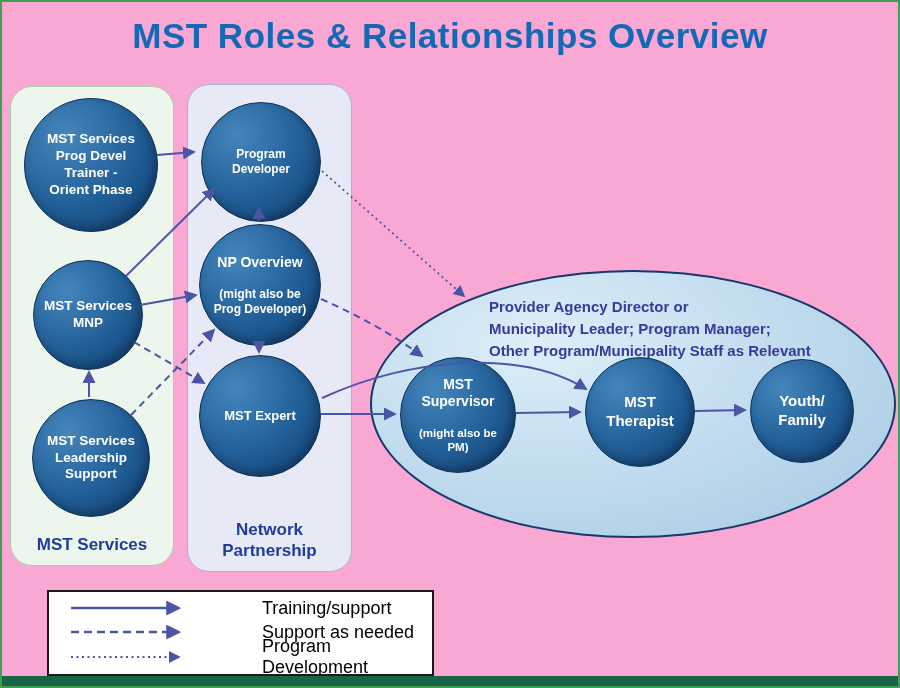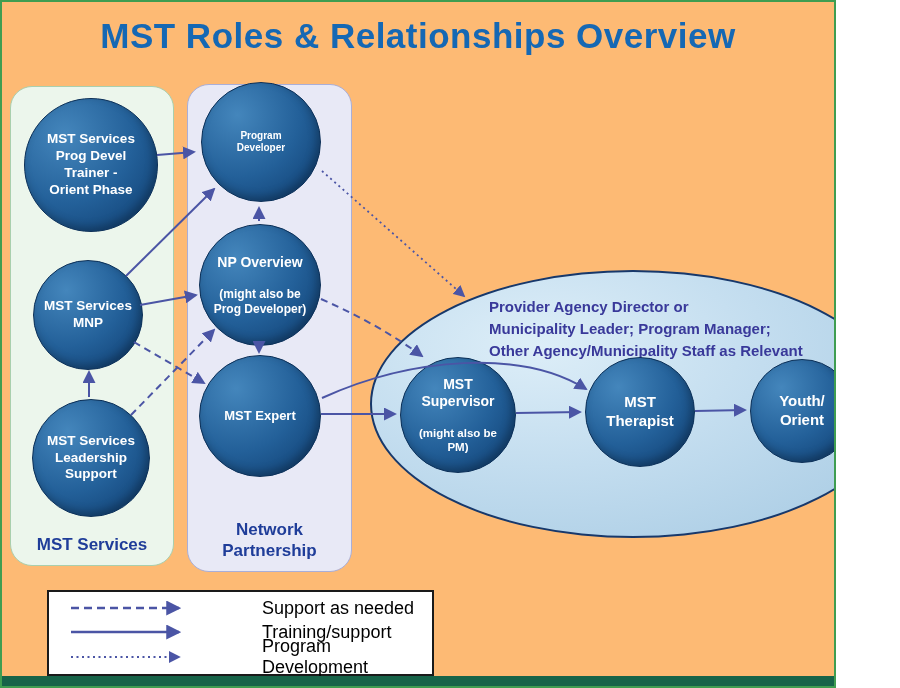--- a/index.html
+++ b/index.html
@@ -1,18 +1,18 @@
 <!DOCTYPE html>
 <html><head>
 <meta charset="utf-8">
 <style>
   html,body { margin:0; padding:0; background:#fff; }
   .slide {
-    position:relative; width:836px; height:688px; box-sizing:border-box;
-    background:#fdba74; border:2px solid #3f9d51; overflow:hidden;
+    position:relative; width:900px; height:688px; box-sizing:border-box;
+    background:#f9a8d4; border:2px solid #3f9d51; overflow:hidden;
     font-family:"Liberation Sans", sans-serif;
   }
   .page-title {
     position:absolute; top:14px; left:0; width:100%; text-align:center;
     font-size:35px; font-weight:bold; color:#1568b4; letter-spacing:0.5px; margin:0;
   }
   .panel { position:absolute; border-radius:22px; z-index:1; }
   .panel-left { left:8px; top:84px; width:162px; height:478px;
     background:#ecf6ec; border:1.5px solid #a9cfae; }
   .panel-mid  { left:185px; top:82px; width:163px; height:486px;
@@ -37,21 +37,21 @@
     text-align:center; color:#fff; font-weight:bold;
     background:radial-gradient(circle at 30% 27%, #4486bc 0%, #236099 52%, #0d3a6c 100%);
     border:1px solid #0b2f57;
     box-shadow:inset -3px -4px 8px rgba(0,0,0,0.25);
   }
   .circle .lbl { white-space:pre-line; line-height:1.25; padding:0 4px; }
   .circle .sub { white-space:pre-line; line-height:1.2; font-weight:bold; margin-top:16px; }
   #c-trainer    { left:22px;  top:96px;  width:132px; height:132px; font-size:13.5px; }
   #c-mnp        { left:31px;  top:258px; width:108px; height:108px; font-size:13.5px; }
   #c-leadership { left:30px;  top:397px; width:116px; height:116px; font-size:13.5px; }
-  #c-progdev    { left:199px; top:80px;  width:118px; height:118px; font-size:10px; }
+  #c-progdev    { left:199px; top:100px;  width:118px; height:118px; font-size:12px; }
   #c-npdir      { left:197px; top:222px; width:120px; height:120px; font-size:14px; }
   #c-npdir .sub { font-size:12px; }
   #c-expert     { left:197px; top:353px; width:120px; height:120px; font-size:13px; }
   #c-supervisor { left:398px; top:355px; width:114px; height:114px; font-size:14px; }
   #c-supervisor .sub { font-size:11.5px; }
   #c-therapist  { left:583px; top:355px; width:108px; height:108px; font-size:15px; }
   #c-youth      { left:748px; top:357px; width:102px; height:102px; font-size:15px; }
   .arrows { position:absolute; left:0; top:0; width:900px; height:688px; z-index:3; pointer-events:none; }
   .legend {
     position:absolute; left:45px; top:588px; width:387px; height:86px; box-sizing:border-box;
@@ -75,21 +75,21 @@
   </div>
 
   <div class="panel panel-mid">
     <div class="panel-label">Network
 Partnership</div>
   </div>
 
   <div class="big-ellipse"></div>
   <div class="ellipse-header">Provider Agency Director or
 Municipality Leader; Program Manager;
-Other Agency/Municipality Staff as Relevant</div>
+Other Program/Municipality Staff as Relevant</div>
 
   <div class="circle" id="c-trainer">
     <span class="lbl">MST Services
 Prog Devel
 Trainer -
 Orient Phase</span>
   </div>
   <div class="circle" id="c-mnp">
     <span class="lbl">MST Services
 MNP</span>
@@ -118,21 +118,21 @@
 Supervisor</span>
     <span class="sub">(might also be
 PM)</span>
   </div>
   <div class="circle" id="c-therapist">
     <span class="lbl">MST
 Therapist</span>
   </div>
   <div class="circle" id="c-youth">
     <span class="lbl">Youth/
-Orient</span>
+Family</span>
   </div>
 
   <svg class="arrows" viewBox="0 0 900 688">
     <defs>
       <marker id="arrow" viewBox="0 0 10 10" refX="8.5" refY="5" markerWidth="6.5" markerHeight="6.5" orient="auto-start-reverse">
         <path d="M0,0 L10,5 L0,10 z" fill="#4b55a5"></path>
       </marker>
     </defs>
     <g stroke="#4b55a5" stroke-width="2" fill="none">
 
@@ -152,38 +152,38 @@
       <path d="M319,297 C362,316 394,335 420,354" stroke-dasharray="7,5" marker-end="url(#arrow)"></path>
 
       <path d="M320,169 L462,294" stroke-dasharray="2,3.5" stroke-width="1.8" marker-end="url(#arrow)"></path>
     </g>
   </svg>
 
   <div class="legend">
     <div class="legend-row">
       <svg>
         <defs>
+            <marker id="la1" viewBox="0 0 10 10" refX="8.5" refY="5" markerWidth="6" markerHeight="6" orient="auto">
+              <path d="M0,0 L10,5 L0,10 z" fill="#4b55a5"></path>
+            </marker>
+          </defs>
+        <line x1="14" y1="11" x2="122" y2="11" stroke="#4b55a5" stroke-width="2.5" marker-end="url(#la1)"></line>
+      </svg>
+      <span class="legend-label">Training/support</span>
+    </div>
+    <div class="legend-row">
+      <svg>
+        <defs>
             <marker id="la2" viewBox="0 0 10 10" refX="8.5" refY="5" markerWidth="6" markerHeight="6" orient="auto">
               <path d="M0,0 L10,5 L0,10 z" fill="#4b55a5"></path>
             </marker>
           </defs>
         <line x1="14" y1="11" x2="122" y2="11" stroke="#4b55a5" stroke-width="2.5" stroke-dasharray="8,5" marker-end="url(#la2)"></line>
       </svg>
       <span class="legend-label">Support as needed</span>
-    </div>
-    <div class="legend-row">
-      <svg>
-        <defs>
-            <marker id="la1" viewBox="0 0 10 10" refX="8.5" refY="5" markerWidth="6" markerHeight="6" orient="auto">
-              <path d="M0,0 L10,5 L0,10 z" fill="#4b55a5"></path>
-            </marker>
-          </defs>
-        <line x1="14" y1="11" x2="122" y2="11" stroke="#4b55a5" stroke-width="2.5" marker-end="url(#la1)"></line>
-      </svg>
-      <span class="legend-label">Training/support</span>
     </div>
     <div class="legend-row">
       <svg>
         <defs>
             <marker id="la3" viewBox="0 0 10 10" refX="8.5" refY="5" markerWidth="6" markerHeight="6" orient="auto">
               <path d="M0,0 L10,5 L0,10 z" fill="#4b55a5"></path>
             </marker>
           </defs>
         <line x1="14" y1="11" x2="122" y2="11" stroke="#4b55a5" stroke-width="2" stroke-dasharray="2,3.5" marker-end="url(#la3)"></line>
       </svg>

